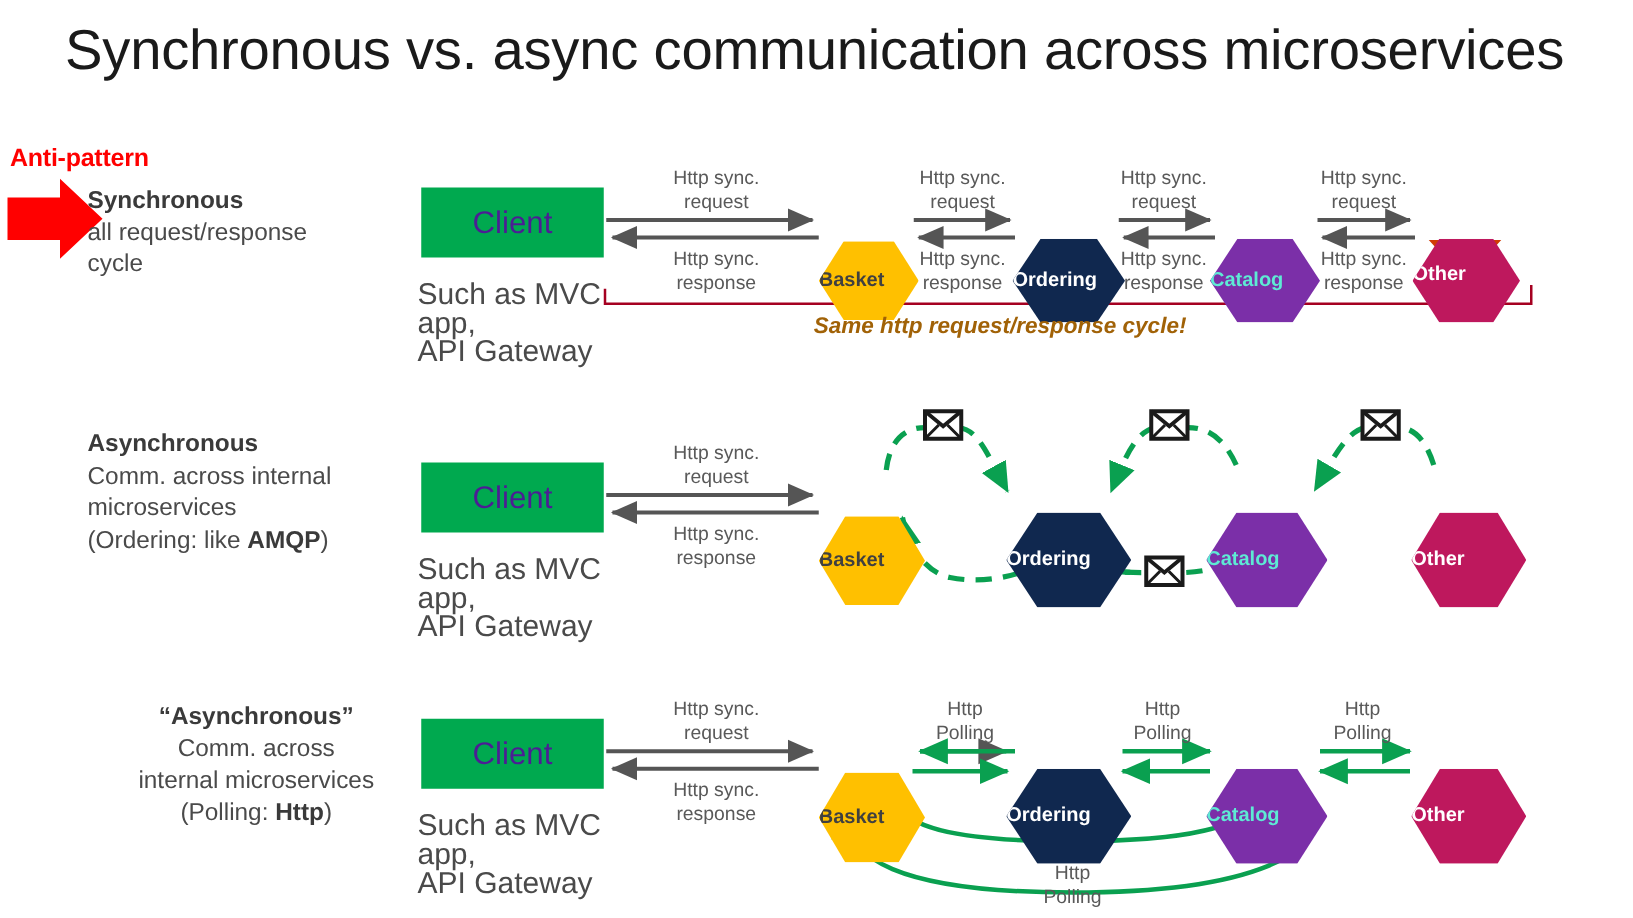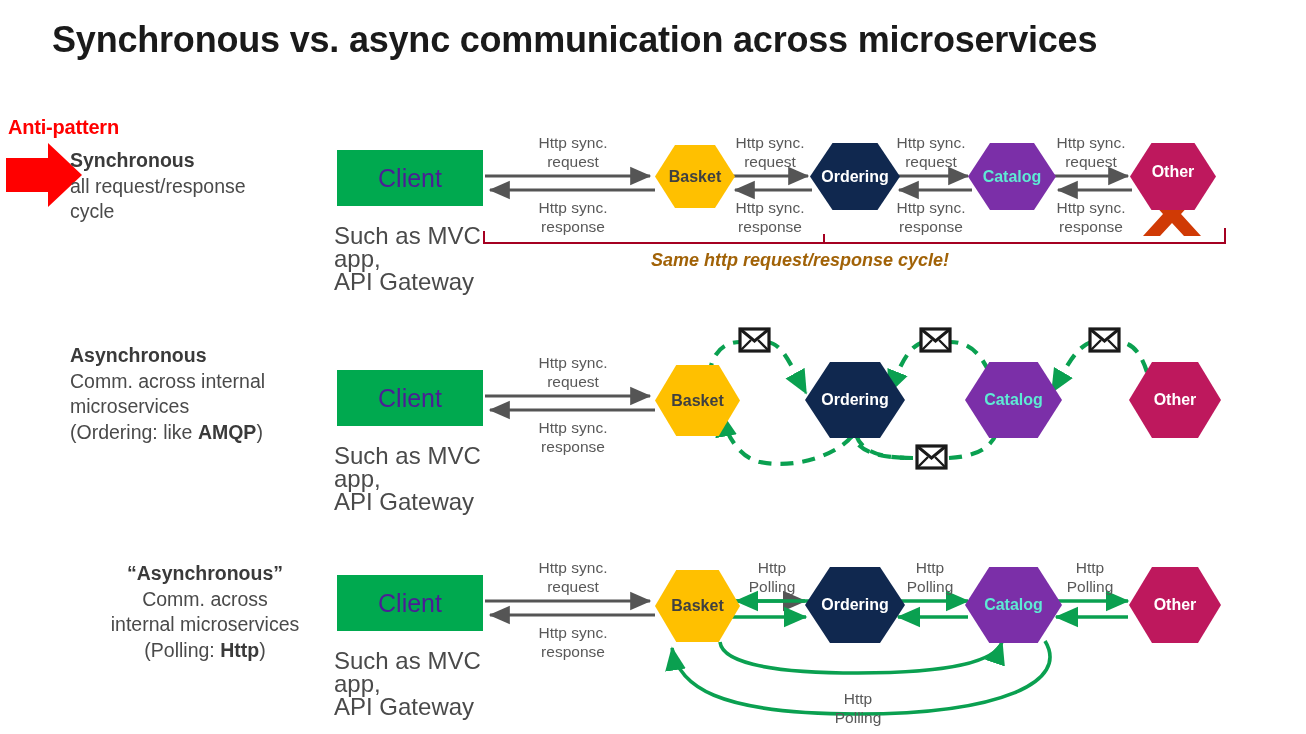--- a/index.html
+++ b/index.html
@@ -9,22 +9,22 @@
     font-family:"Liberation Sans", sans-serif;
     color:#404040;
     position:relative;
     overflow:hidden;
   }
   .abs{position:absolute;}
 
   
   #title{
     left:52px; top:14px; width:1210px;
-    font-size:36px; line-height:52px;
-    color:#1a1a1a; font-weight:700;
+    font-size:45px; line-height:52px;
+    color:#1a1a1a; font-weight:400;
     letter-spacing:-0.2px;
     white-space:nowrap;
   }
 
   
   .anti{
     left:8px; top:116px;
     font-size:20px; font-weight:bold; color:#ff0000;
     letter-spacing:-0.2px;
   }
@@ -40,24 +40,25 @@
     font-size:25px;
     display:flex;align-items:center;justify-content:center;
   }
   .client-sub{
     font-size:24px;line-height:23px;color:#4a4a4a;width:200px;
   }
 
   
   .hex{
     position:absolute;
-    display:flex;align-items:center;justify-content:center;
+    display:flex;align-items:center;
     font-weight:bold;
     -webkit-clip-path:polygon(25% 0%,75% 0%,100% 50%,75% 100%,25% 100%,0% 50%);
     clip-path:polygon(25% 0%,75% 0%,100% 50%,75% 100%,25% 100%,0% 50%);
+    margin-top:48px;
   }
   .hex span{pointer-events:none;}
   .hex-basket{background:#ffc000;color:#404040;}
   .hex-ordering{background:#10284f;color:#ffffff;}
   .hex-catalog{background:#7b2fa8;color:#5eead4;}
   .hex-other{background:#be185d;color:#ffffff;}
 
   
   .cap{
     font-size:15.5px;line-height:19px;color:#595959;

